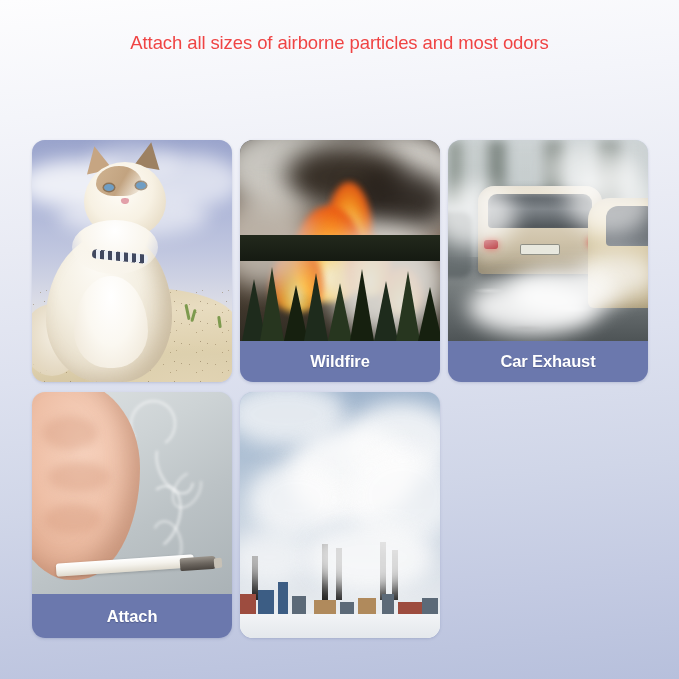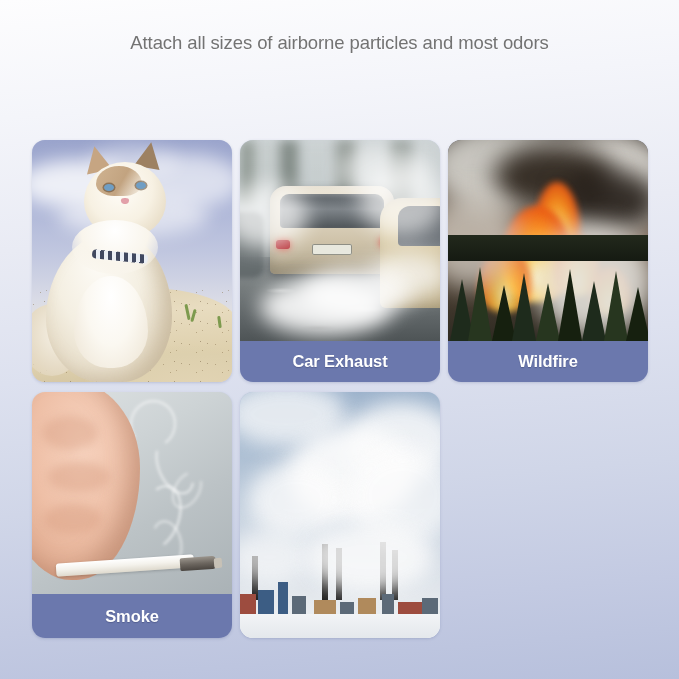--- a/index.html
+++ b/index.html
@@ -24,21 +24,21 @@
     font-weight:bold;
     color:#4a63a0;
     letter-spacing:-0.3px;
     line-height:1.16;
     text-shadow:0 1px 1px rgba(255,255,255,0.85);
   }
   .subtitle {
     margin-top:10px;
     font-size:18.5px;
     font-weight:400;
-    color:#737373;
+    color:#ef4444;
     letter-spacing:-0.1px;
     text-shadow:0 1px 1px rgba(255,255,255,0.7);
   }
 
   
   .grid {
     position:absolute;
     left:32px;
     top:140px;
     width:616px;
@@ -367,43 +367,20 @@
       <div class="cat-chest"></div>
       <div class="ear l"></div>
         <div class="ear r"></div>
       <div class="cat-head"></div>
       <div class="eye l"></div>
         <div class="eye r"></div>
       <div class="nose"></div>
       <div class="ruff"></div>
       <div class="collar"></div>
     </div>
-  </div>
-
-  <div class="card r1">
-    <div class="photo">
-      <div class="road-bg"></div>
-      <div class="blur-trees"></div>
-      <div class="wet-road"></div>
-      <div class="car3"></div>
-      <div class="car"></div>
-      <div class="car-window"></div>
-      <div class="car-plate"></div>
-      <div class="tail l"></div>
-        <div class="tail r"></div>
-      <div class="car2"></div>
-        <div class="car2-win"></div>
-      <div class="exhaust e5"></div>
-        <div class="exhaust e3"></div>
-        <div class="exhaust e4"></div>
-      <div class="exhaust e6"></div>
-        <div class="exhaust e2"></div>
-        <div class="exhaust e1"></div>
-    </div>
-    <div class="label">Car Exhaust</div>
   </div>
 
   <div class="card r1">
     <div class="photo">
       <div class="fire-bg"></div>
       <div class="smokeplume s1"></div>
         <div class="smokeplume s2"></div>
       <div class="smokeplume s3"></div>
         <div class="smokeplume s4"></div>
       <div class="flame f2"></div>
@@ -422,38 +399,61 @@
         <div class="tree t3" style="left:110px; border-bottom-width:72px;"></div>
         <div class="tree t1" style="left:134px; border-bottom-width:60px;"></div>
         <div class="tree t2" style="left:156px; border-bottom-width:70px;"></div>
         <div class="tree t3" style="left:178px; border-bottom-width:54px;"></div>
         <div class="ground"></div>
       </div>
     </div>
     <div class="label">Wildfire</div>
   </div>
 
+  <div class="card r1">
+    <div class="photo">
+      <div class="road-bg"></div>
+      <div class="blur-trees"></div>
+      <div class="wet-road"></div>
+      <div class="car3"></div>
+      <div class="car"></div>
+      <div class="car-window"></div>
+      <div class="car-plate"></div>
+      <div class="tail l"></div>
+        <div class="tail r"></div>
+      <div class="car2"></div>
+        <div class="car2-win"></div>
+      <div class="exhaust e5"></div>
+        <div class="exhaust e3"></div>
+        <div class="exhaust e4"></div>
+      <div class="exhaust e6"></div>
+        <div class="exhaust e2"></div>
+        <div class="exhaust e1"></div>
+    </div>
+    <div class="label">Car Exhaust</div>
+  </div>
+
 
   <div class="card r2">
     <div class="photo">
       <div class="smoke-bg"></div>
       <div class="wisp w3"></div>
         <div class="wisp w2"></div>
         <div class="wisp w1"></div>
       <div class="wisp w5"></div>
         <div class="wisp w4"></div>
       <div class="finger-mass"></div>
       <div class="knuckle k1"></div>
         <div class="knuckle k2"></div>
         <div class="knuckle k3"></div>
       <div class="cig"></div>
       <div class="cig-ash"></div>
       <div class="cig-ember"></div>
     </div>
-    <div class="label">Smoke</div>
+    <div class="label">Attach</div>
   </div>
 
   <div class="card r2">
     <div class="photo">
       <div class="ind-bg"></div>
       <div class="stack" style="left:82px;  height:56px;"></div>
       <div class="stack" style="left:96px;  height:52px;"></div>
       <div class="stack" style="left:140px; height:58px;"></div>
       <div class="stack" style="left:152px; height:50px;"></div>
       <div class="stack" style="left:12px;  height:44px;"></div>

